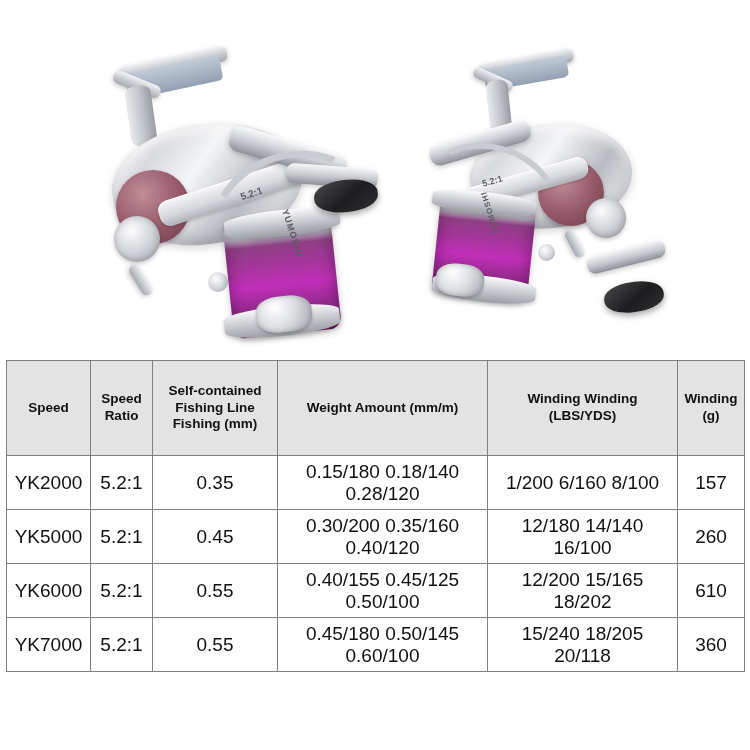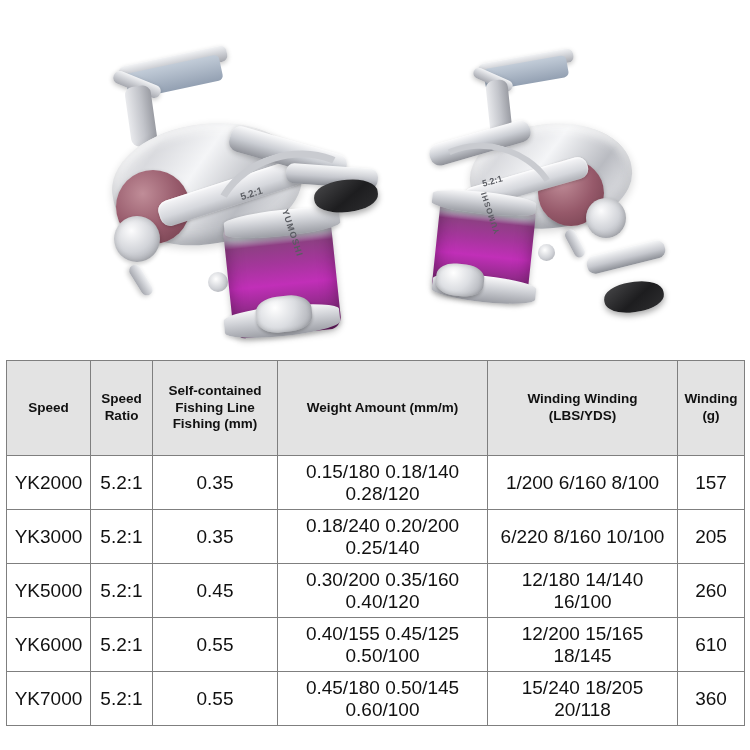--- a/index.html
+++ b/index.html
@@ -292,41 +292,33 @@
     <tbody>
       <tr>
         <td>YK2000</td>
         <td>5.2:1</td>
         <td>0.35</td>
         <td>0.15/180 0.18/140 0.28/120</td>
         <td>1/200 6/160 8/100</td>
         <td>157</td>
       </tr>
       <tr>
-        <td>YK3000</td>
-        <td>5.2:1</td>
-        <td>0.35</td>
-        <td>0.18/240 0.20/200 0.25/140</td>
-        <td>6/220 8/160 10/100</td>
-        <td>205</td>
-      </tr>
-      <tr>
         <td>YK5000</td>
         <td>5.2:1</td>
         <td>0.45</td>
         <td>0.30/200 0.35/160 0.40/120</td>
         <td>12/180 14/140 16/100</td>
         <td>260</td>
       </tr>
       <tr>
         <td>YK6000</td>
         <td>5.2:1</td>
         <td>0.55</td>
         <td>0.40/155 0.45/125 0.50/100</td>
-        <td>12/200 15/165 18/145</td>
+        <td>12/200 15/165 18/202</td>
         <td>610</td>
       </tr>
       <tr>
         <td>YK7000</td>
         <td>5.2:1</td>
         <td>0.55</td>
         <td>0.45/180 0.50/145 0.60/100</td>
         <td>15/240 18/205 20/118</td>
         <td>360</td>
       </tr>

